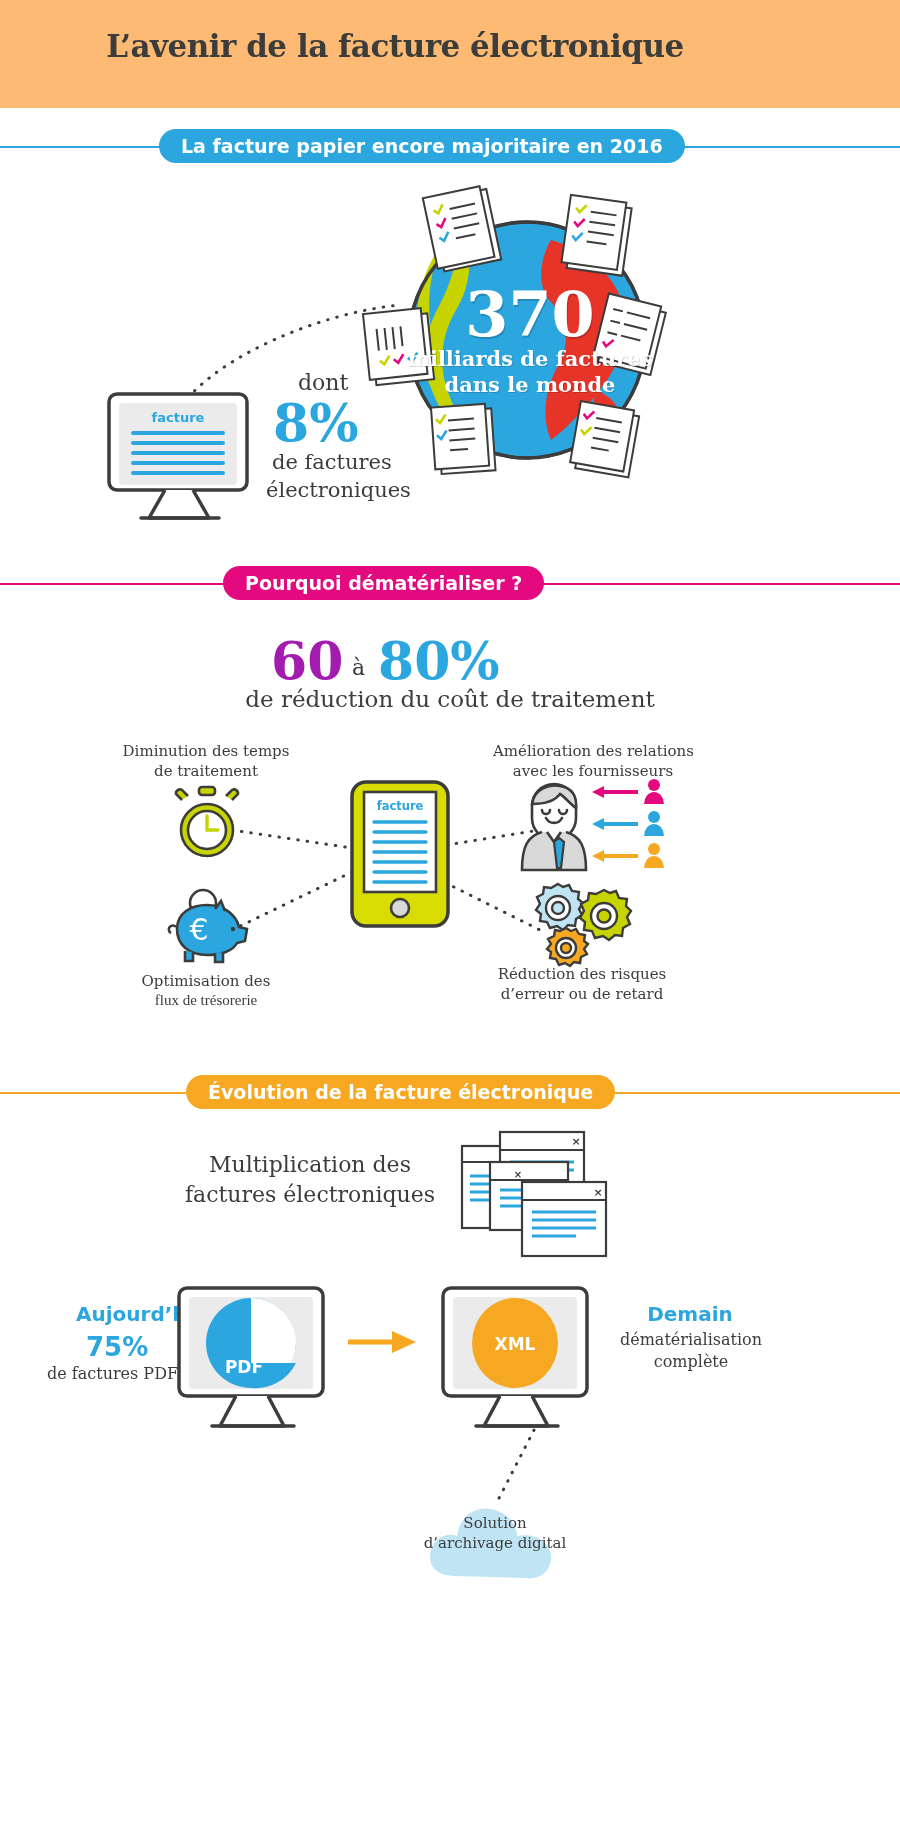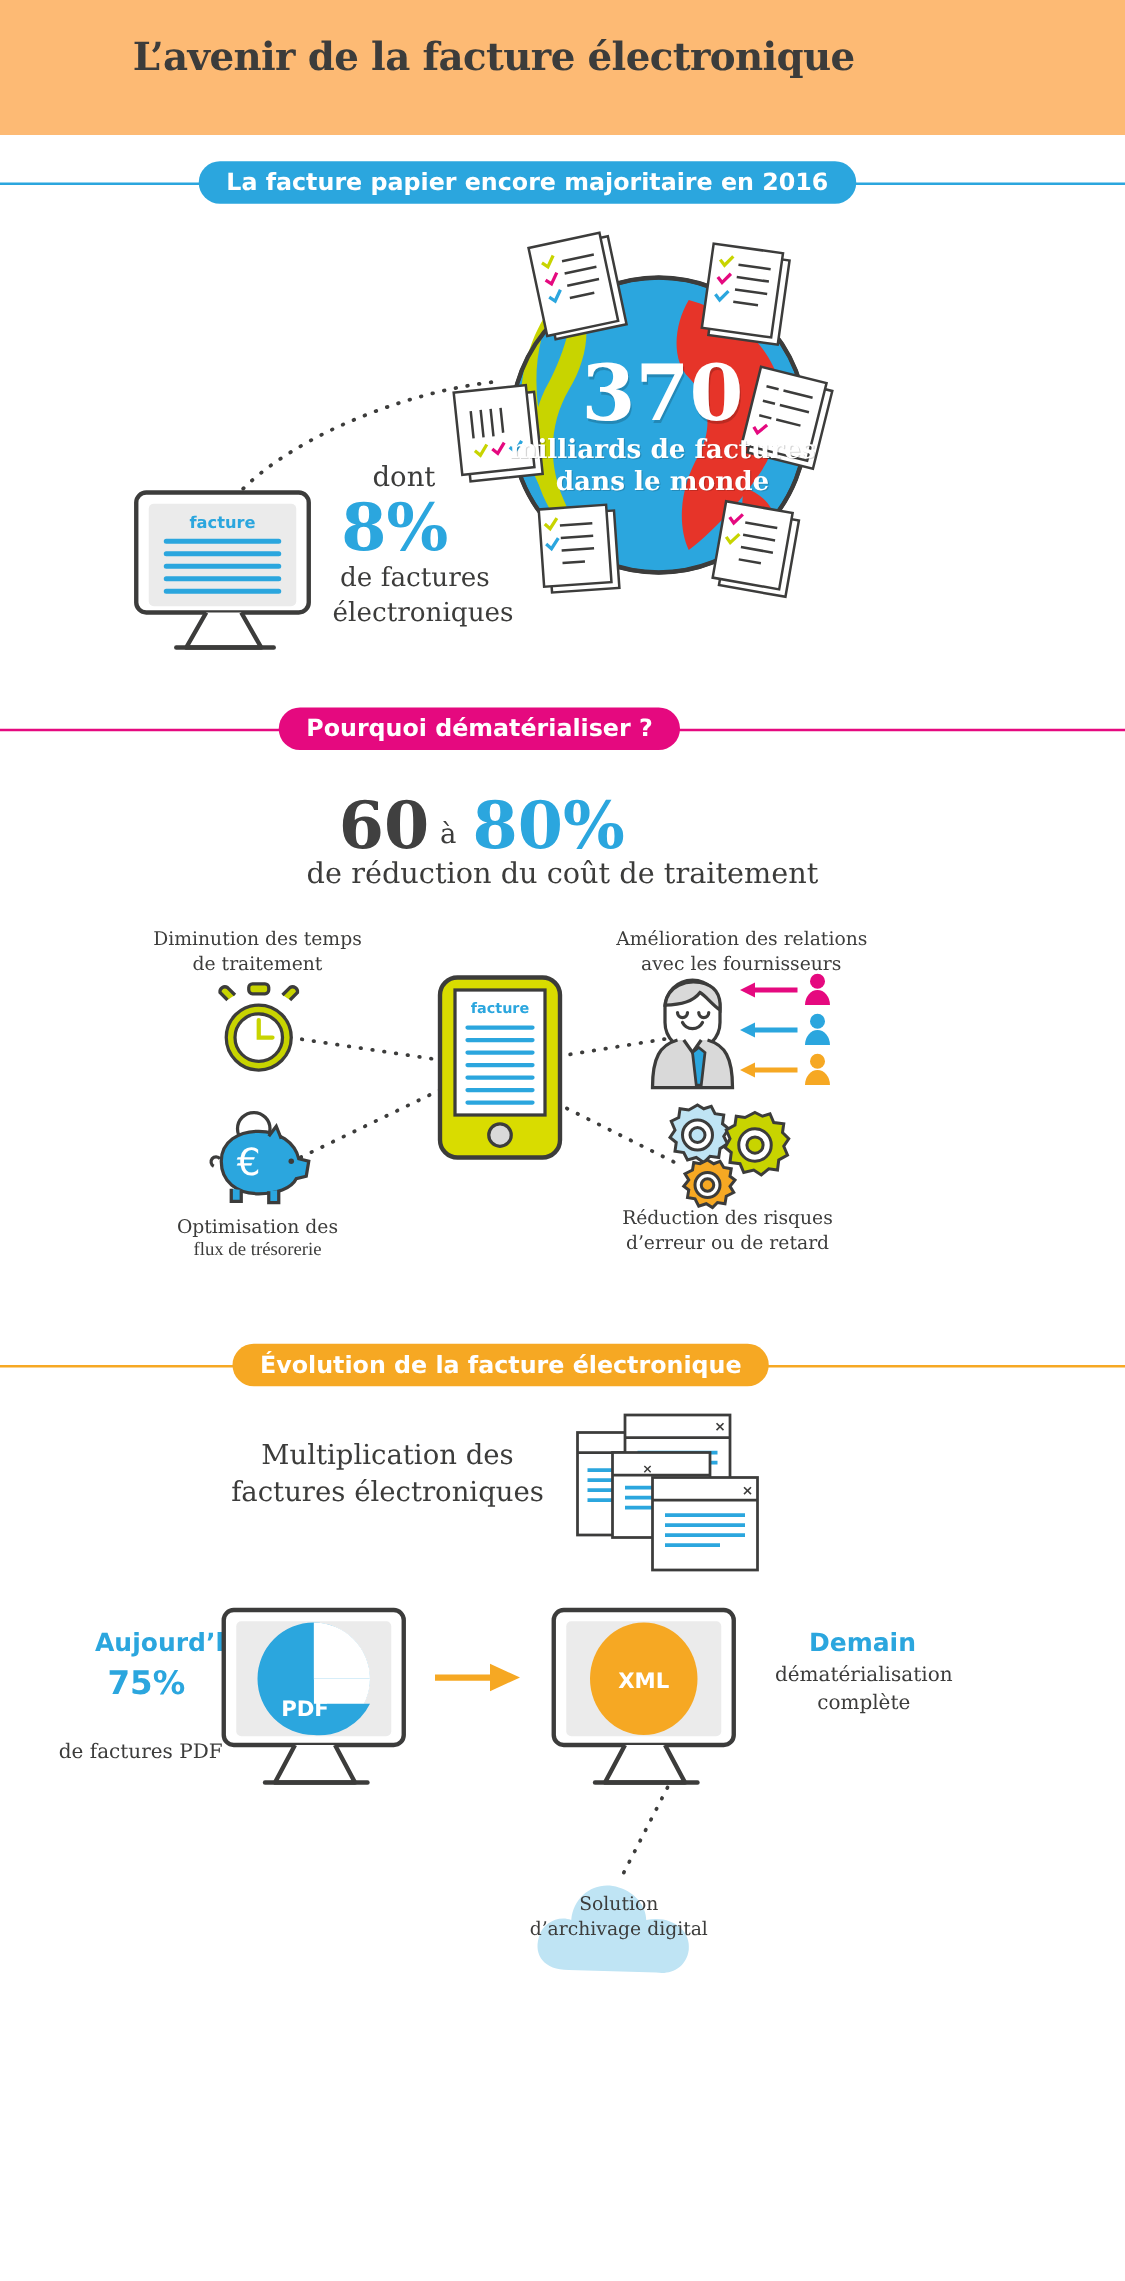--- a/index.html
+++ b/index.html
@@ -154,21 +154,21 @@
   </svg>
 
   <div class="t serif" style="left:298px;top:370px;font-size:22px;color:#3c3c3b;">dont</div>
   <div class="t serif" style="left:273px;top:392px;font-size:52px;font-weight:bold;color:#2ba6de;">8%</div>
   <div class="t serif" style="left:272px;top:450px;font-size:21px;color:#3c3c3b;">de factures</div>
   <div class="t serif" style="left:266px;top:478px;font-size:21px;color:#3c3c3b;">électroniques</div>
 
   <div class="band band-pink" style="top:583px;"></div>
   <div class="pill pill-pink" style="left:223px;top:566px;">Pourquoi dématérialiser ?</div>
 
-  <div class="t serif" style="left:271px;top:630px;font-size:52px;font-weight:bold;color:#404040;">60</div>
+  <div class="t serif" style="left:271px;top:630px;font-size:52px;font-weight:bold;color:#a21caf;">60</div>
   <div class="t serif" style="left:352px;top:655px;font-size:22px;color:#3c3c3b;">à</div>
   <div class="t serif" style="left:378px;top:630px;font-size:52px;font-weight:bold;color:#2ba6de;">80%</div>
   <div class="t serif ctr" style="left:150px;top:686px;width:600px;font-size:23px;color:#3c3c3b;">de réduction du coût de traitement</div>
 
   <svg style="position:absolute;left:180px;top:800px;" width="420" height="160">
     <g fill="none" stroke="#3c3c3b" stroke-width="3" stroke-linecap="round" stroke-dasharray="0.5 9">
       <path d="M52 30 L172 48"></path>
       <path d="M52 130 L172 72"></path>
       <path d="M248 48 L372 28"></path>
       <path d="M248 74 L360 130"></path>
@@ -317,21 +317,21 @@
             <path d="M72 82h64M72 90h64M72 98h64M72 106h44"></path>
           </g>
         <text x="138" y="66" text-anchor="middle" font-family="DejaVu Sans, sans-serif" font-size="11" font-weight="bold" fill="#3c3c3b" stroke="none">×</text>
         </g>
       <text x="58" y="48" text-anchor="middle" font-family="DejaVu Sans, sans-serif" font-size="10" font-weight="bold" fill="#3c3c3b" stroke="none">×</text>
     </g>
   </svg>
 
   <div class="t sans" style="left:76px;top:1302px;font-size:20px;font-weight:bold;color:#2ba6de;">Aujourd’hui</div>
   <div class="t sans" style="left:86px;top:1332px;font-size:26px;font-weight:bold;color:#2ba6de;">75%</div>
-  <div class="t serif" style="left:47px;top:1364px;font-size:16px;color:#3c3c3b;margin-top:27px;">de factures PDF</div>
+  <div class="t serif" style="left:47px;top:1364px;font-size:16px;color:#3c3c3b;">de factures PDF</div>
 
   <svg style="position:absolute;left:176px;top:1285px;" width="150" height="148">
     <rect x="3" y="3" width="144" height="108" rx="8" fill="#ffffff" stroke="#3c3c3b" stroke-width="3.5"></rect>
     <rect x="13" y="12" width="124" height="92" rx="4" fill="#ebebeb"></rect>
     <g>
       <path d="M75 58 L75 13 A45 45 0 1 1 74.5 103 A45 45 0 0 1 75 58 Z" fill="#2ba6de"></path>
       <path d="M75 58 L120 58 A45 45 0 0 1 75 103 Z" fill="#ffffff"></path>
       <path d="M75 58 L75 13 A45 45 0 0 1 120 58 Z" fill="#ffffff"></path>
       <path d="M75 58 L75 13 A45 45 0 0 0 30 58 A45 45 0 0 0 75 103 L75 78 L120 78 A45 45 0 0 1 75 103 Z" fill="#2ba6de"></path>
     </g>

